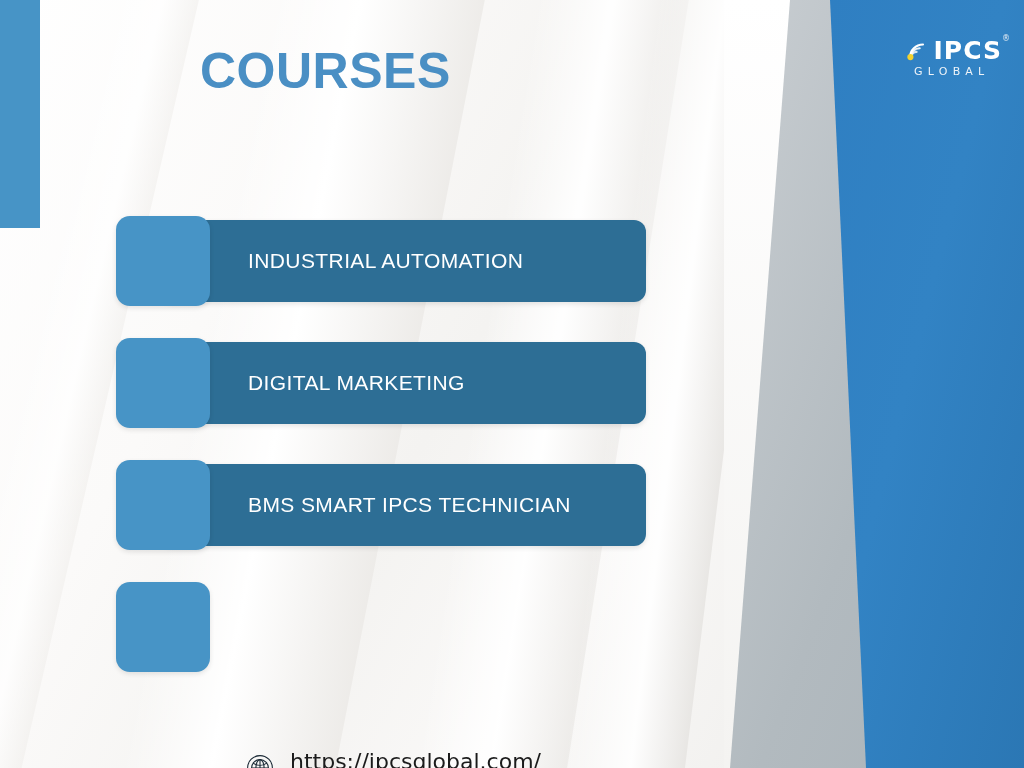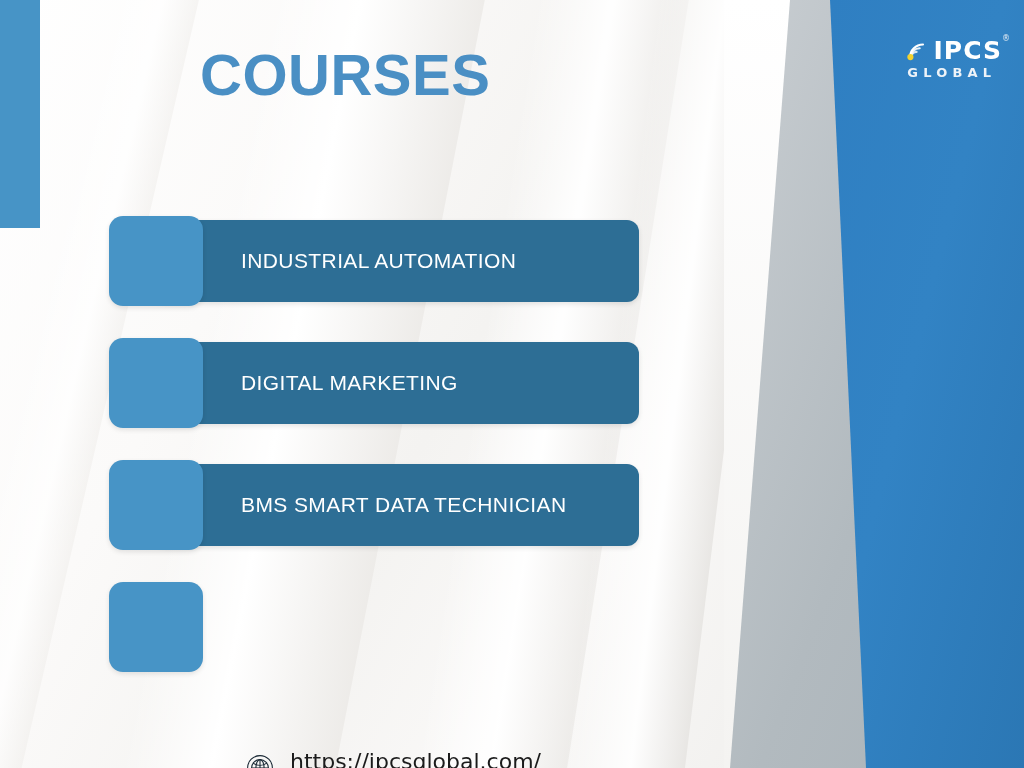--- a/index.html
+++ b/index.html
@@ -104,51 +104,51 @@
     position:absolute;
     top:-3px; right:-9px;
     font-size:8px;
     font-weight:normal;
     color:#e8eef4;
   }
   .logo-sub {
     margin-top:3px;
     margin-right:2px;
     color:#eef3f8;
-    font-size:13px;
+    font-size:11px;
     letter-spacing:5.2px;
     font-family:"DejaVu Sans", sans-serif;
-    font-weight:bold;
   }
 
   
   .title {
     position:absolute;
     left:200px; top:44px;
     width:470px;
     color:#4a8fc4;
-    font-size:58px;
+    font-size:50px;
     font-weight:bold;
     line-height:1.08;
     letter-spacing:.5px;
     text-transform:uppercase;
     font-family:"Liberation Sans", sans-serif;
   }
   .title .ln { display:block; }
 
   
   .courses {
     position:absolute;
     left:109px; top:216px;
     width:530px;
   }
   .course-row {
     position:relative;
     height:90px;
     margin-bottom:32px;
+    margin-left:7px;
   }
   .course-bar {
     position:absolute;
     left:44px; top:4px;
     width:486px; height:82px;
     background:#2d6e95;
     border-radius:12px;
     display:flex;
     align-items:center;
     box-shadow:0 2px 5px rgba(0,0,0,.10);
@@ -264,21 +264,21 @@
 
     <div class="course-row">
       <div class="course-bar">
         <span class="course-label">DIGITAL MARKETING</span>
       </div>
       <div class="course-chip"></div>
     </div>
 
     <div class="course-row">
       <div class="course-bar">
-        <span class="course-label">BMS SMART DATA TECHNICIAN</span>
+        <span class="course-label">BMS SMART IPCS TECHNICIAN</span>
       </div>
       <div class="course-chip"></div>
     </div>
 
     <div class="course-row">
       <div class="course-chip"></div>
     </div>
 
   </div>
 

